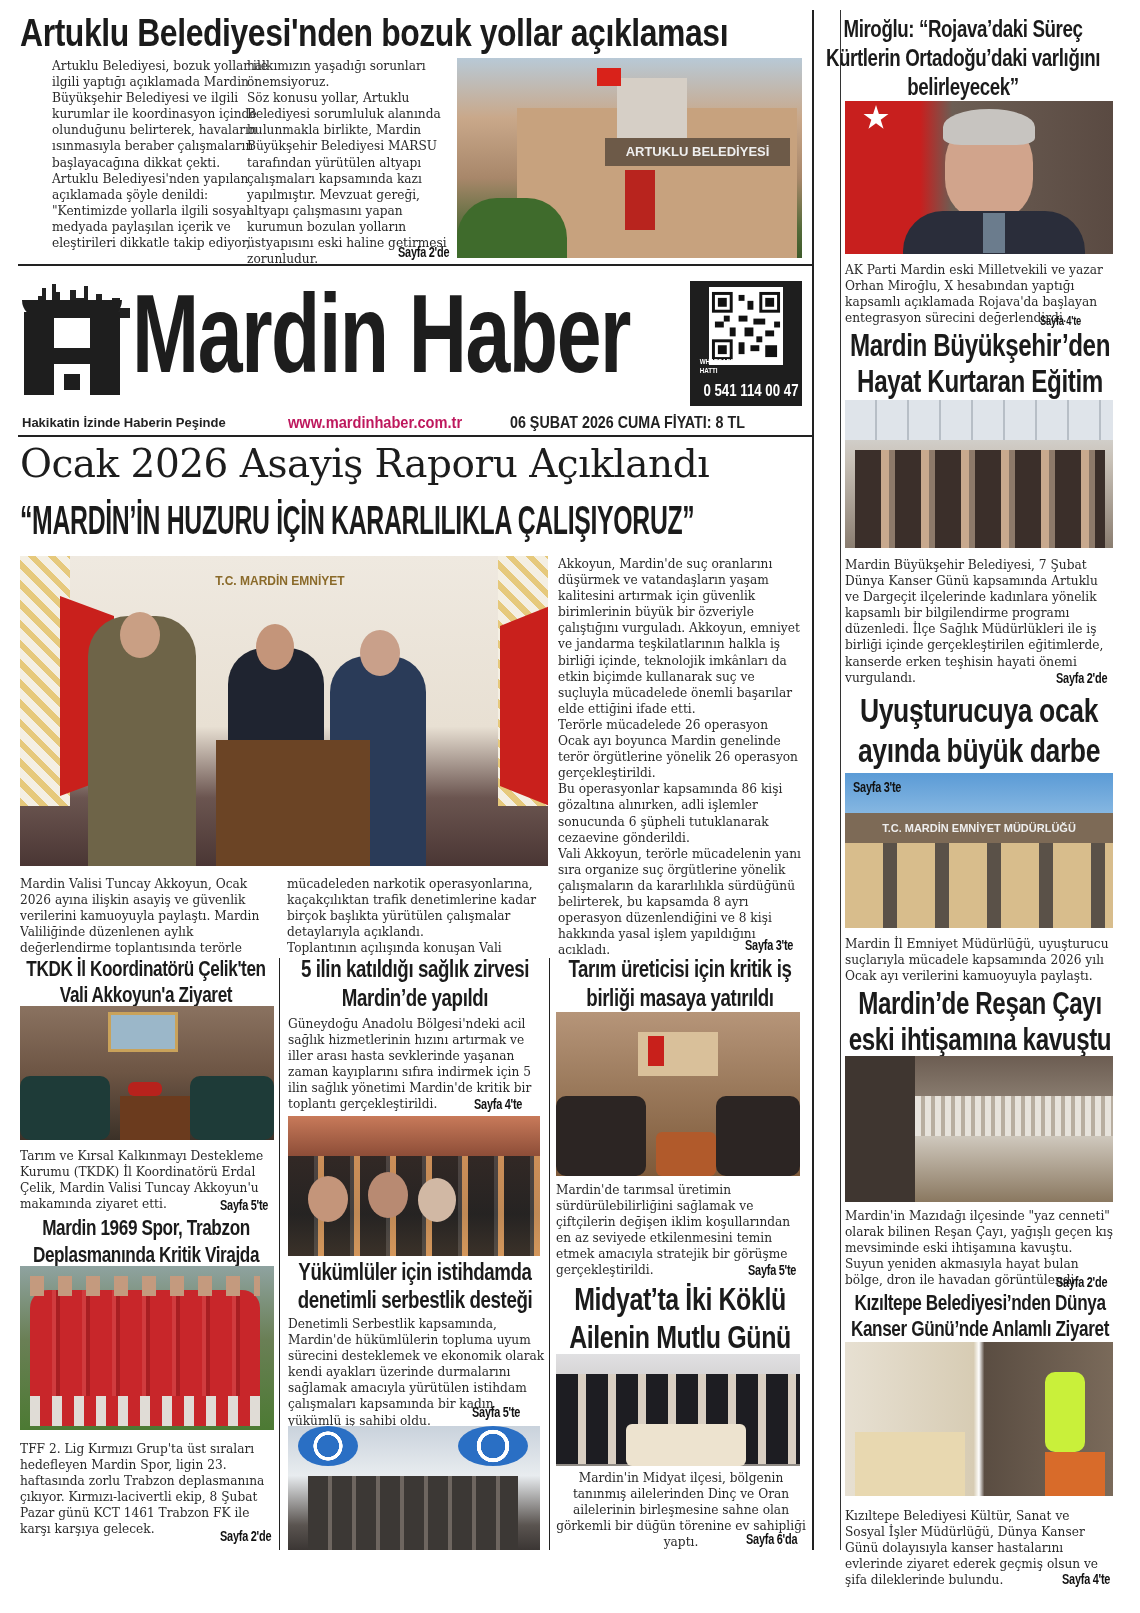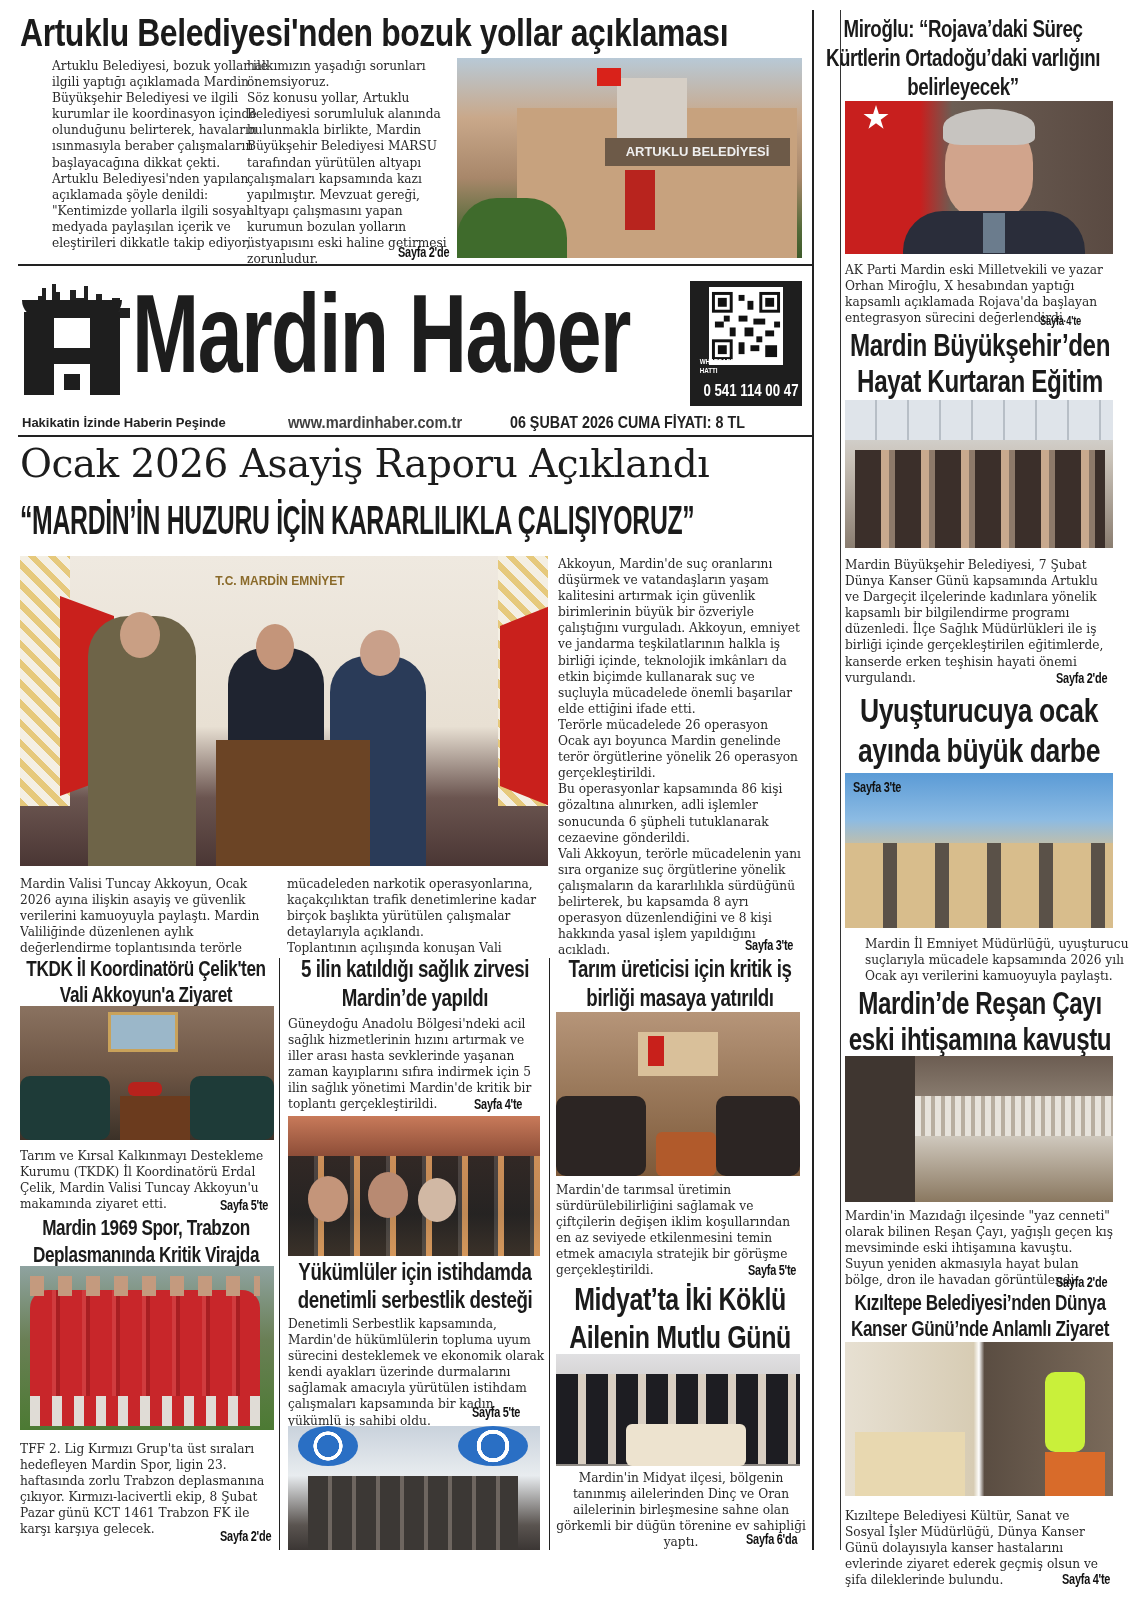--- a/index.html
+++ b/index.html
@@ -85,21 +85,21 @@
   </svg>
   <div style="position:absolute;left:0;top:76px;width:88px;text-align:left;color:#fff;font:bold 8px 'Liberation Sans',sans-serif;">
     <span class="cond-c">WHATSAPP İHBAR HATTI</span>
   </div>
   <div style="position:absolute;left:0;top:100px;width:112px;text-align:center;color:#fff;font:bold 17px 'Liberation Sans',sans-serif;white-space:nowrap;">
     <span class="cond-c">0 541 114 00 47</span>
   </div>
 </div>
 
 <div class="abs" style="left:22px;top:415px;font:bold 13px 'Liberation Sans',sans-serif;color:#222;">Hakikatin İzinde Haberin Peşinde</div>
-<div class="abs" style="left:288px;top:413px;font:bold 17px 'Liberation Sans',sans-serif;color:#404040;white-space:nowrap;">
+<div class="abs" style="left:288px;top:413px;font:bold 17px 'Liberation Sans',sans-serif;color:#be185d;white-space:nowrap;">
   <span class="cond" style="transform:scaleX(0.86)">www.mardinhaber.com.tr</span>
 </div>
 <div class="abs" style="left:510px;top:413px;font:bold 17px 'Liberation Sans',sans-serif;color:#222;white-space:nowrap;">
   <span class="cond" style="transform:scaleX(0.84)">06 ŞUBAT 2026 CUMA FİYATI: 8 TL</span>
 </div>
 <div class="hrule" style="left:18px;top:435px;width:794px;height:2px;"></div>
 
 <div class="abs" style="left:20px;top:438px;width:790px;font-family:'DejaVu Serif',serif;font-size:39px;line-height:52px;color:#1d1d1d;white-space:nowrap;letter-spacing:-0.5px;">Ocak 2026 Asayiş Raporu Açıklandı</div>
 <div class="abs hl" style="left:20px;top:494px;width:790px;font-size:40px;line-height:52px;">
   <span class="cond" style="transform:scaleX(0.62)">“MARDİN’İN HUZURU İÇİN KARARLILIKLA ÇALIŞIYORUZ”</span>
@@ -223,24 +223,25 @@
   <div style="position:absolute;left:0;top:0;width:268px;height:40px;background:repeating-linear-gradient(90deg,#dfe4ea 0 30px,#b7bec6 30px 32px);"></div>
   <div style="position:absolute;left:10px;top:50px;width:250px;height:98px;background:repeating-linear-gradient(90deg,#3b2f2a 0 26px,#c8a98e 26px 34px,#8d7a6a 34px 40px);"></div>
 </div>
 <div class="abs body-txt" style="left:845px;top:557px;width:268px;">Mardin Büyükşehir Belediyesi, 7 Şubat Dünya Kanser Günü kapsamında Artuklu ve Dargeçit ilçelerinde kadınlara yönelik kapsamlı bir bilgilendirme programı düzenledi. İlçe Sağlık Müdürlükleri ile iş birliği içinde gerçekleştirilen eğitimlerde, kanserde erken teşhisin hayati önemi vurgulandı.</div>
 <div class="abs sayfa" style="left:1056px;top:670px;"><span class="cond">Sayfa 2'de</span></div>
 
 <div class="abs hl hl-c" style="left:838px;top:690px;width:282px;font-size:34px;line-height:40px;white-space:normal;">
   <span class="cond-c" style="width:360px;margin-left:-39px;">Uyuşturucuya ocak ayında büyük darbe</span>
 </div>
 <div class="photo" style="left:845px;top:773px;width:268px;height:155px;background:linear-gradient(180deg,#5b9bd6 0%,#8cbbe3 30%,#dbc08e 55%,#d2b07a 100%);">
+  <div style="position:absolute;left:0;top:40px;width:268px;height:30px;background:#7d6a56;color:#eee;font:bold 11px 'Liberation Sans',sans-serif;line-height:30px;text-align:center;white-space:nowrap;overflow:hidden;">T.C. MARDİN EMNİYET MÜDÜRLÜĞÜ</div>
   <div style="position:absolute;left:0;top:70px;width:268px;height:85px;background:repeating-linear-gradient(90deg,#d8bd8c 0 38px,#5a5148 38px 52px);"></div>
   <div class="sayfa" style="position:absolute;left:8px;top:6px;color:#111;"><span class="cond">Sayfa 3'te</span></div>
 </div>
-<div class="abs body-txt" style="left:845px;top:936px;width:268px;margin-left:20px;">Mardin İl Emniyet Müdürlüğü, uyuşturucu suçlarıyla mücadele kapsamında 2026 yılı Ocak ayı verilerini kamuoyuyla paylaştı.</div>
+<div class="abs body-txt" style="left:845px;top:936px;width:268px;">Mardin İl Emniyet Müdürlüğü, uyuşturucu suçlarıyla mücadele kapsamında 2026 yılı Ocak ayı verilerini kamuoyuyla paylaştı.</div>
 
 <div class="abs hl hl-c" style="left:840px;top:986px;width:280px;font-size:31px;line-height:36px;white-space:normal;">
   <span class="cond-c" style="width:360px;margin-left:-40px;">Mardin’de Reşan Çayı eski ihtişamına kavuştu</span>
 </div>
 <div class="photo" style="left:845px;top:1056px;width:268px;height:146px;background:linear-gradient(180deg,#6c5d52 0%,#8a7d70 30%,#cfc8bd 55%,#8a7860 100%);">
   <div style="position:absolute;left:60px;top:40px;width:208px;height:40px;background:repeating-linear-gradient(90deg,#e7e3dc 0 6px,#b8aea0 6px 10px);"></div>
   <div style="position:absolute;left:0;top:0;width:70px;height:146px;background:#3f3630;"></div>
 </div>
 <div class="abs body-txt" style="left:845px;top:1208px;width:268px;">Mardin'in Mazıdağı ilçesinde "yaz cenneti" olarak bilinen Reşan Çayı, yağışlı geçen kış mevsiminde eski ihtişamına kavuştu. Suyun yeniden akmasıyla hayat bulan bölge, dron ile havadan görüntülendi.</div>
 <div class="abs sayfa" style="left:1056px;top:1274px;"><span class="cond">Sayfa 2'de</span></div>

